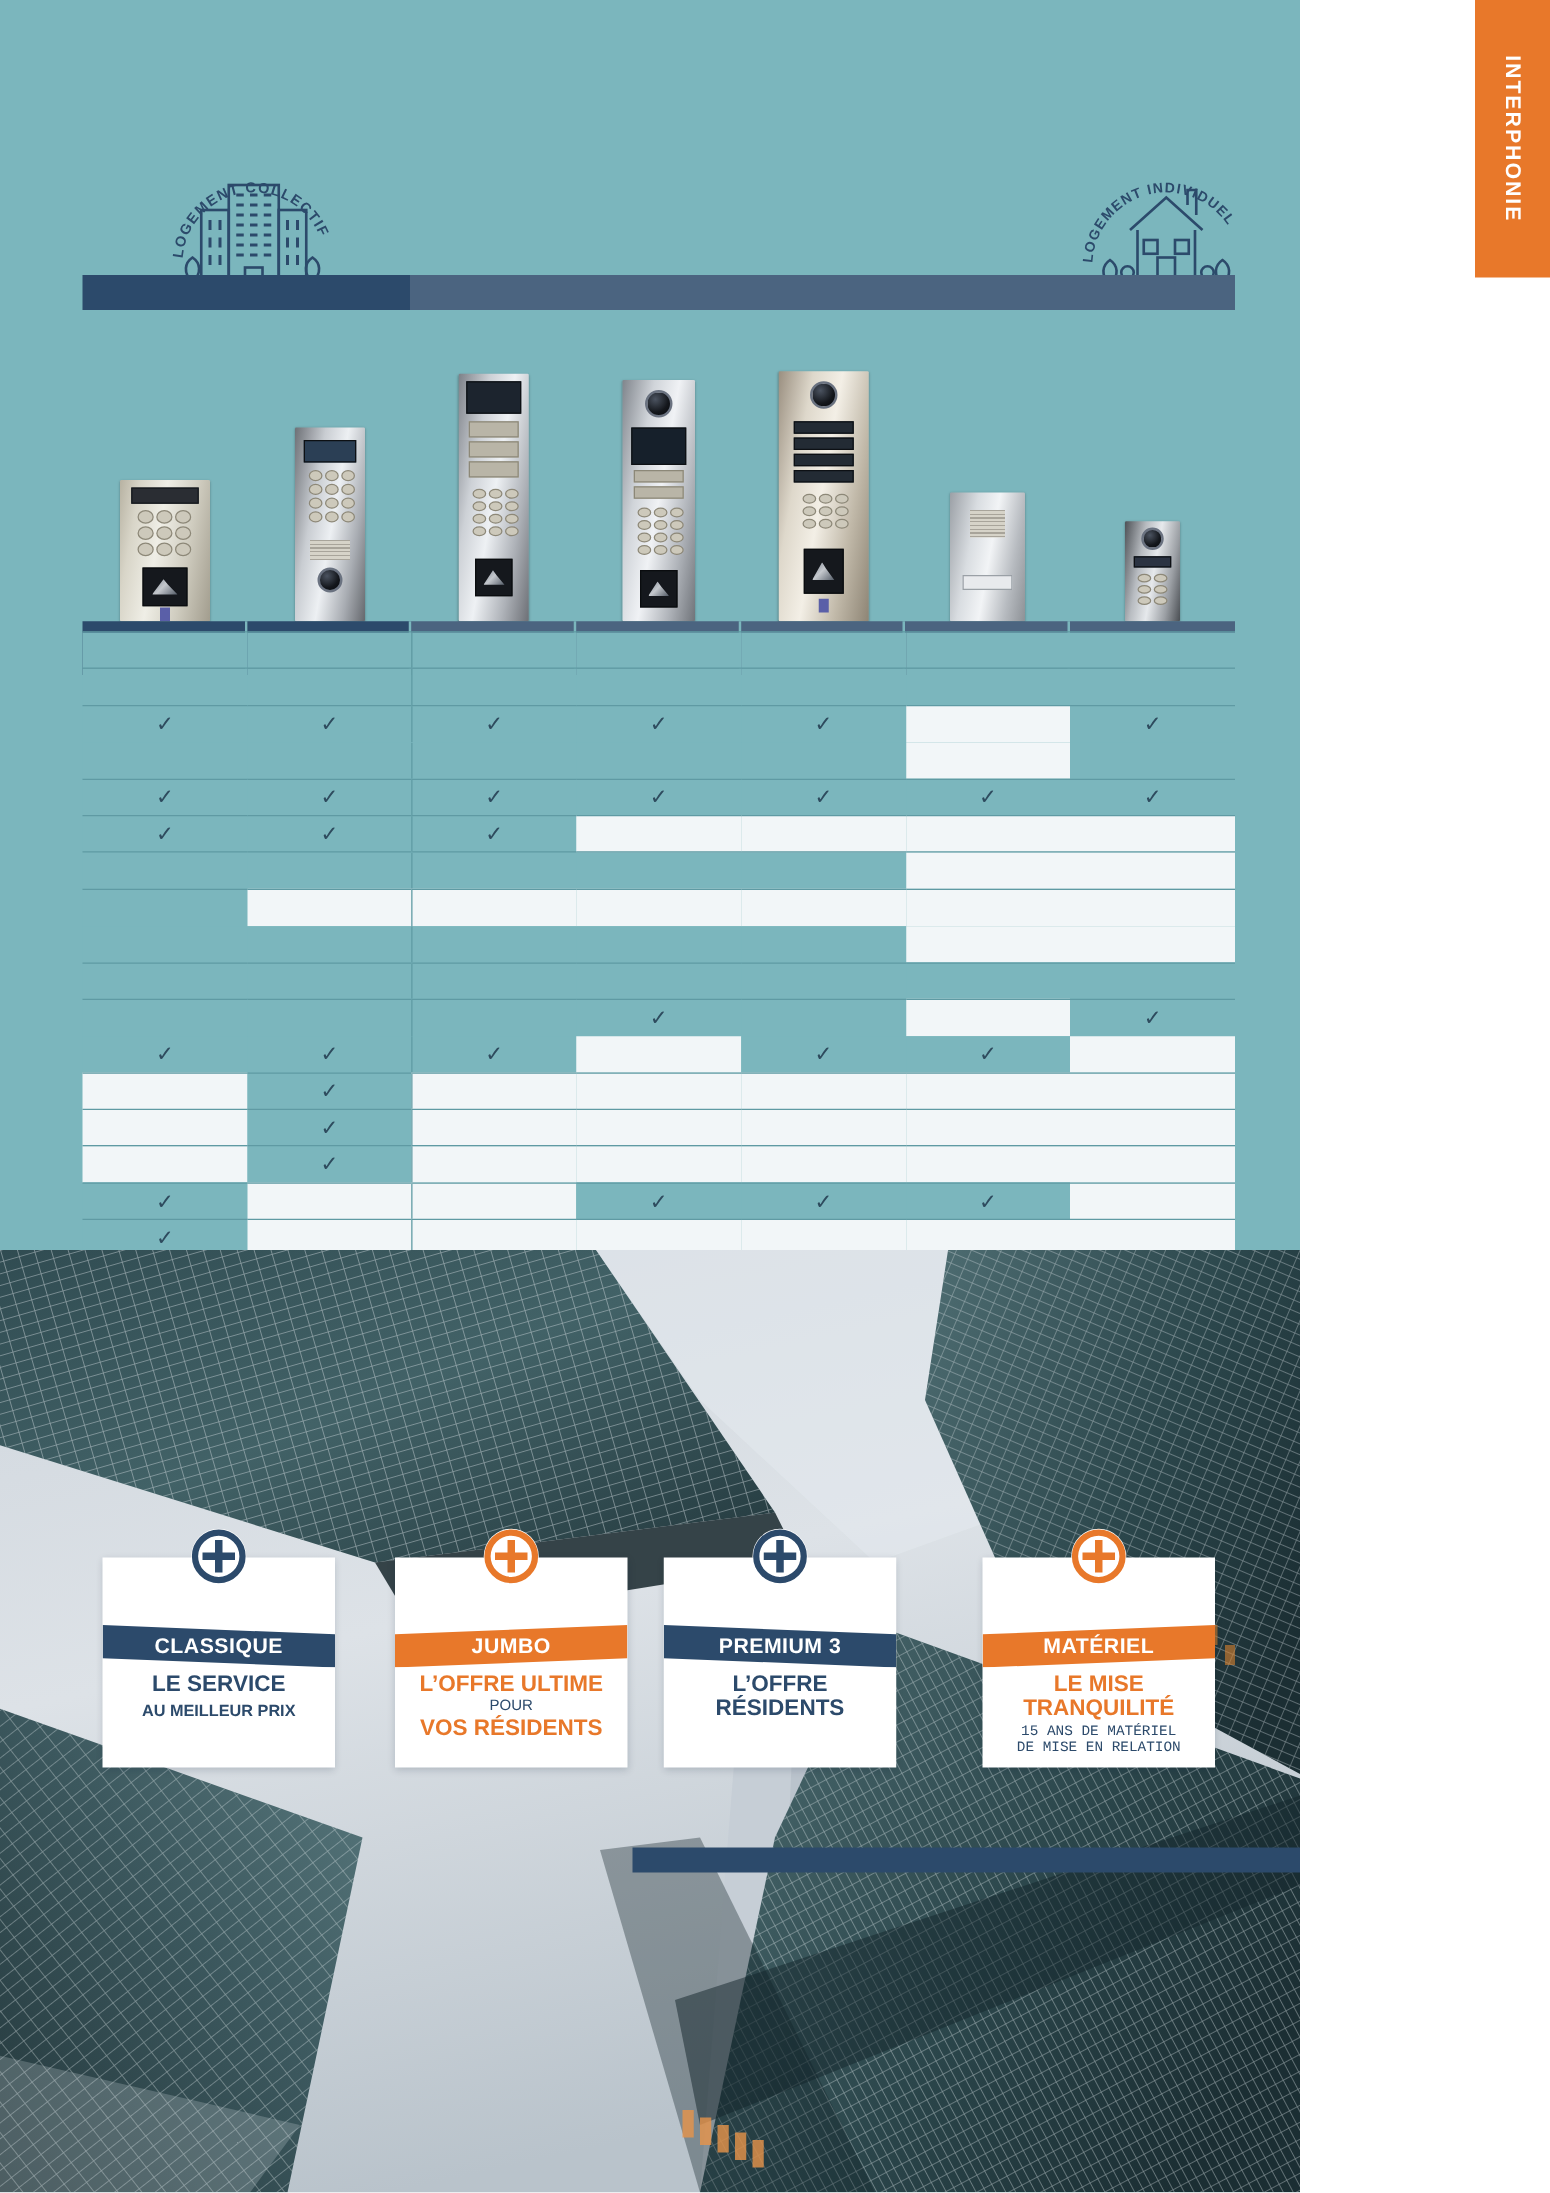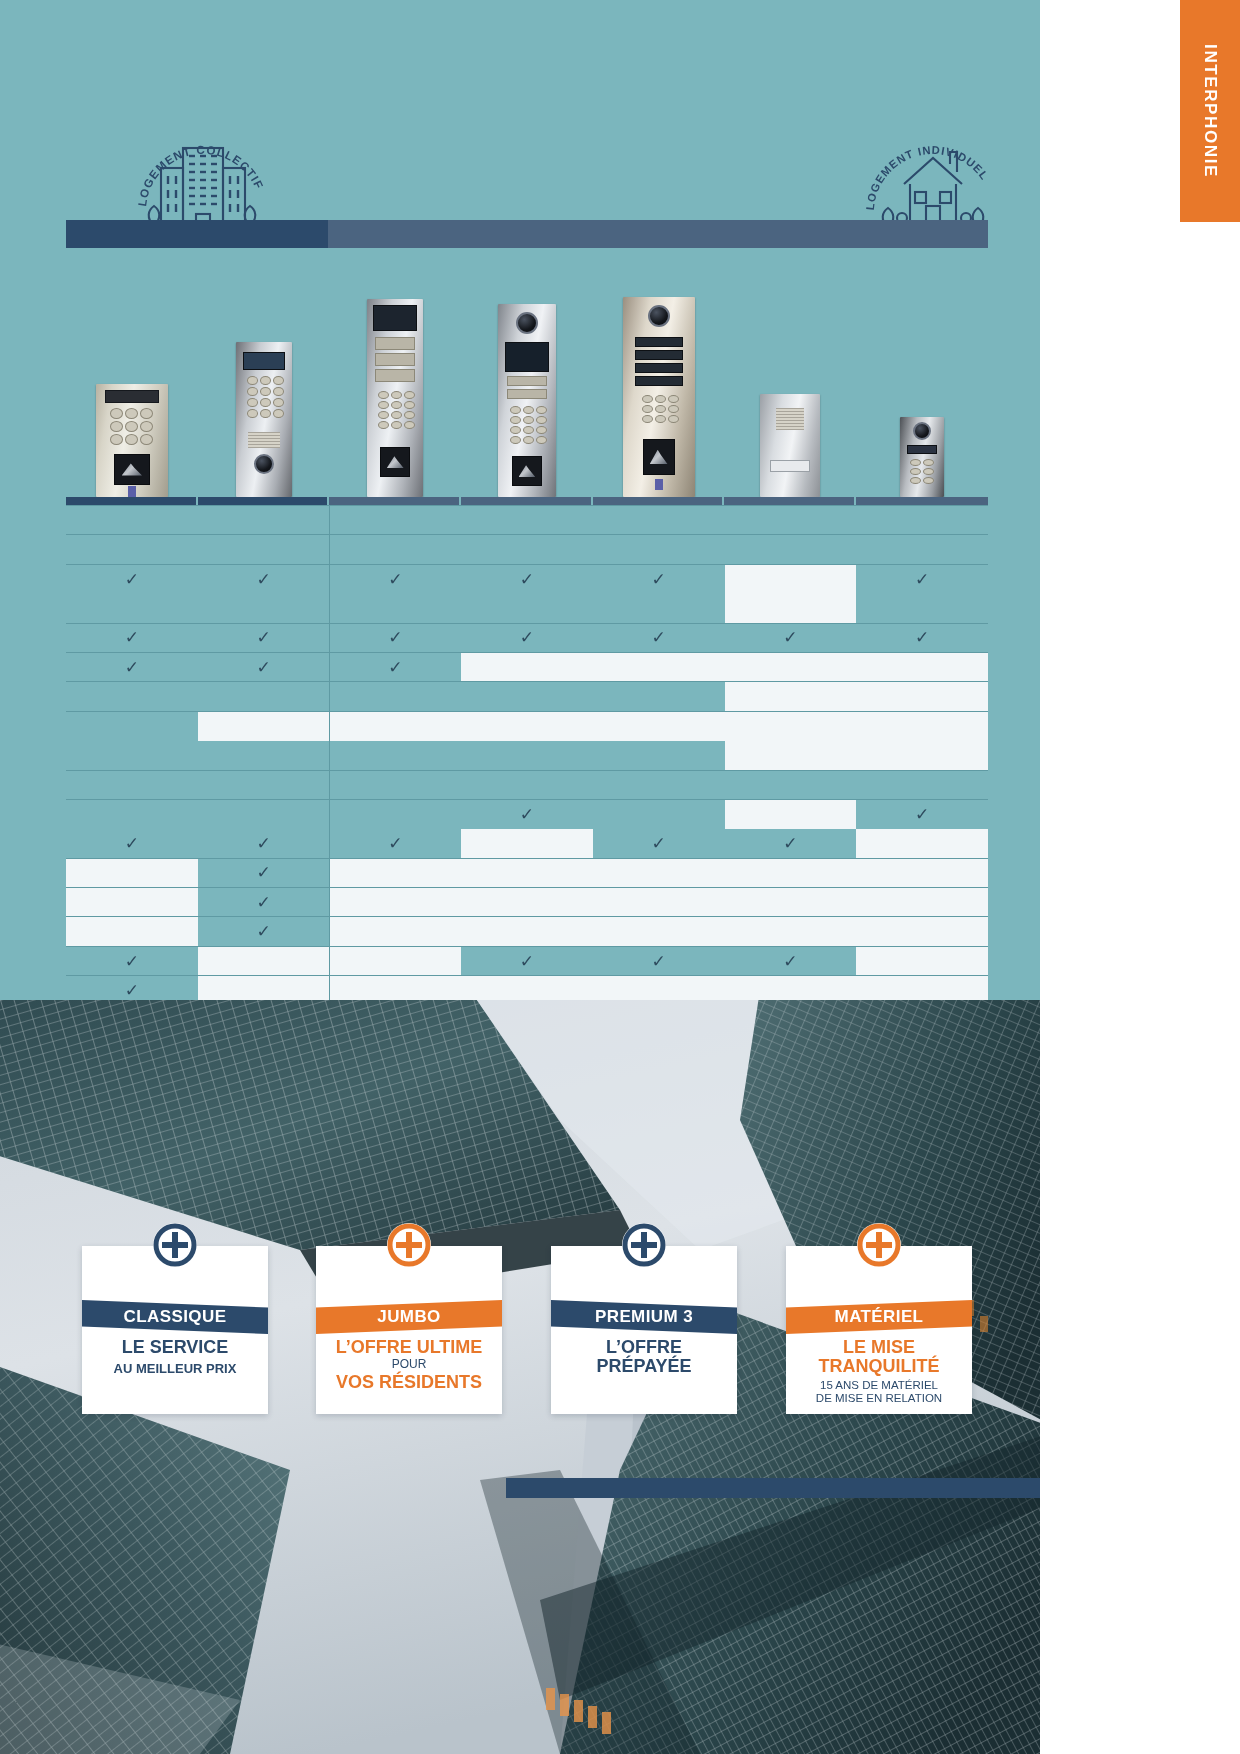--- a/index.html
+++ b/index.html
@@ -141,21 +141,21 @@
     text-align:center; color:#2c4a6b; padding:0 8px;
   }
   .card .t1{ font-weight:bold; font-size:18px; line-height:1.05; }
   .card .t2{ font-weight:bold; font-size:18px; line-height:1.05; }
   .card .t3{ font-size:11.5px; line-height:1.15; margin-top:3px; }
   .card .small{ font-size:12px; }
   .card.orange-txt .t1, .card.orange-txt .t2{ color:#e8782a; }
 
   #card-1{ left:82px; top:0; }
   #card-2{ left:316px; top:0; }
-  #card-3{ left:551px; top:0; }
+  #card-3{ left:531px; top:0; }
   #card-4{ left:786px; top:0; }
 
   
   #bottom-bar{
     position:absolute; left:506px; top:1478px; width:534px; height:20px;
     background:#2c4a6b;
   }
 </style>
 </head>
 <body>
@@ -691,36 +691,36 @@
       <svg viewBox="0 0 44 44">
           <circle cx="22" cy="22" r="19" fill="#fff" stroke="#2c4a6b" stroke-width="5"></circle>
           <path d="M22 12 V32 M12 22 H32" stroke="#2c4a6b" stroke-width="6" stroke-linecap="square"></path>
         </svg>
     </div>
     <div class="ribbon">
       <span>PREMIUM 3</span>
     </div>
     <div class="body">
       <div class="t1">L’OFFRE</div>
-      <div class="t2">PRÉPAYÉE</div>
+      <div class="t2">RÉSIDENTS</div>
     </div>
   </div>
 
   <div class="card r-skewL orange-txt" id="card-4" style="--rib:#e8782a">
     <div class="plus">
       <svg viewBox="0 0 44 44">
           <circle cx="22" cy="22" r="19" fill="#fff" stroke="#e8782a" stroke-width="5"></circle>
           <path d="M22 12 V32 M12 22 H32" stroke="#e8782a" stroke-width="6" stroke-linecap="square"></path>
         </svg>
     </div>
     <div class="ribbon">
       <span>MATÉRIEL</span>
     </div>
     <div class="body">
       <div class="t1">LE MISE</div>
       <div class="t2">TRANQUILITÉ</div>
-      <div class="t3" style="white-space:pre-line;">15 ANS DE MATÉRIEL
+      <div class="t3" style="white-space:pre-line;font-family:Liberation Mono, monospace;">15 ANS DE MATÉRIEL
 DE MISE EN RELATION</div>
     </div>
   </div>
 </div>
 
 <div id="bottom-bar"></div>
 
 </body></html>

